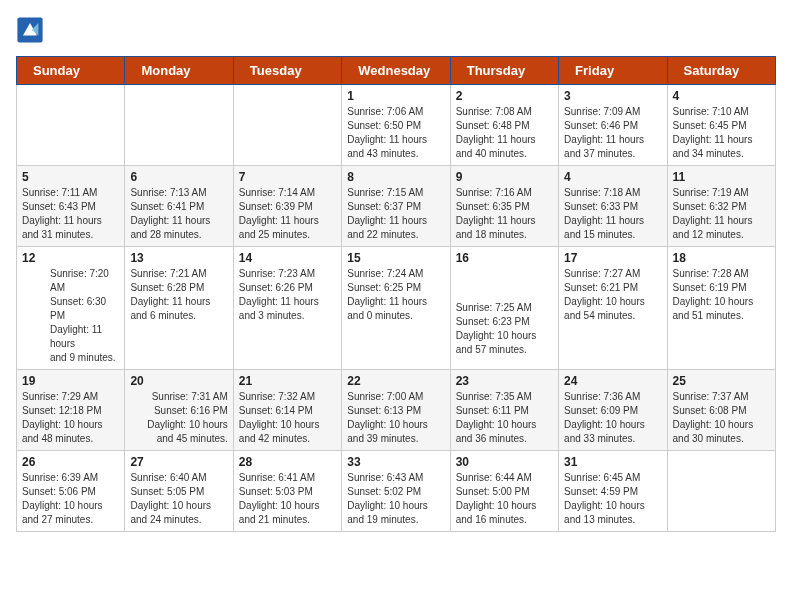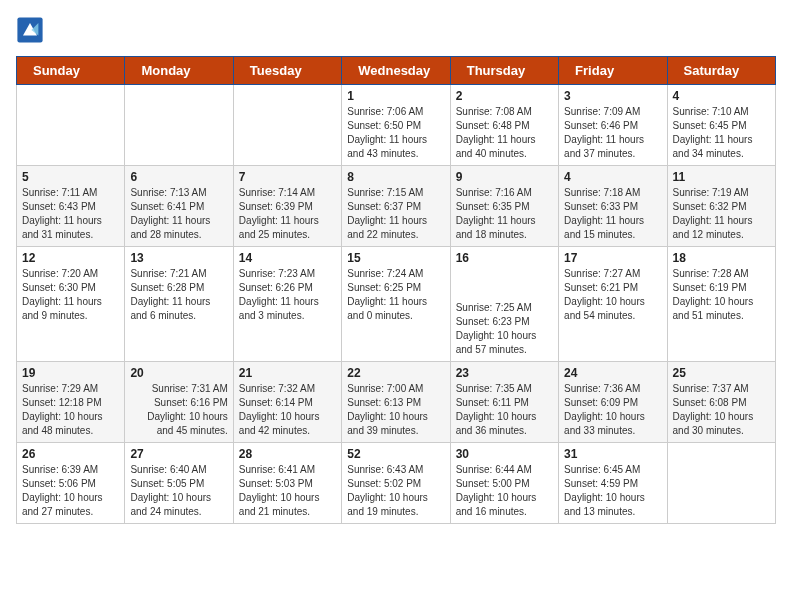--- a/index.html
+++ b/index.html
@@ -205,21 +205,21 @@
           <span class="day-number">11</span>
           <div class="day-info" style="white-space: pre-line;">Sunrise: 7:19 AM
 Sunset: 6:32 PM
 Daylight: 11 hours
 and 12 minutes.</div>
         </td>
       </tr>
       <tr>
         <td>
           <span class="day-number">12</span>
-          <div class="day-info" style="white-space: pre-line;">Sunrise: 7:20 AM
+          <div class="day-info" style="white-space: pre-line; margin-left: 28px;">Sunrise: 7:20 AM
 Sunset: 6:30 PM
 Daylight: 11 hours
 and 9 minutes.</div>
         </td>
         <td>
           <span class="day-number">13</span>
           <div class="day-info" style="white-space: pre-line;">Sunrise: 7:21 AM
 Sunset: 6:28 PM
 Daylight: 11 hours
 and 6 minutes.</div>
@@ -327,21 +327,21 @@
 and 24 minutes.</div>
         </td>
         <td>
           <span class="day-number">28</span>
           <div class="day-info" style="white-space: pre-line;">Sunrise: 6:41 AM
 Sunset: 5:03 PM
 Daylight: 10 hours
 and 21 minutes.</div>
         </td>
         <td>
-          <span class="day-number">52</span>
+          <span class="day-number">33</span>
           <div class="day-info" style="white-space: pre-line;">Sunrise: 6:43 AM
 Sunset: 5:02 PM
 Daylight: 10 hours
 and 19 minutes.</div>
         </td>
         <td>
           <span class="day-number">30</span>
           <div class="day-info" style="white-space: pre-line;">Sunrise: 6:44 AM
 Sunset: 5:00 PM
 Daylight: 10 hours

